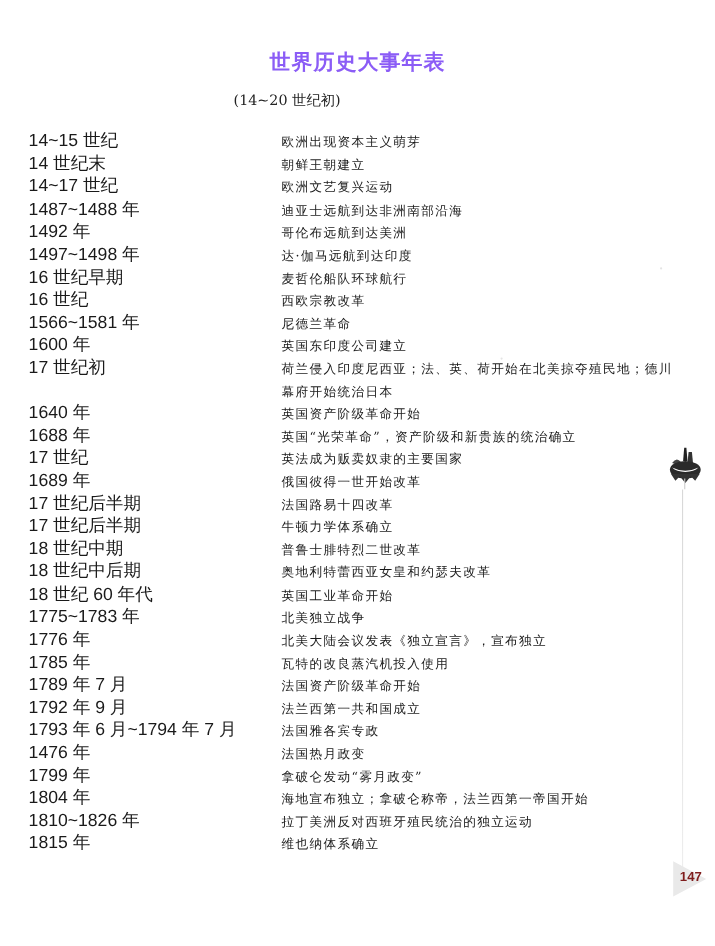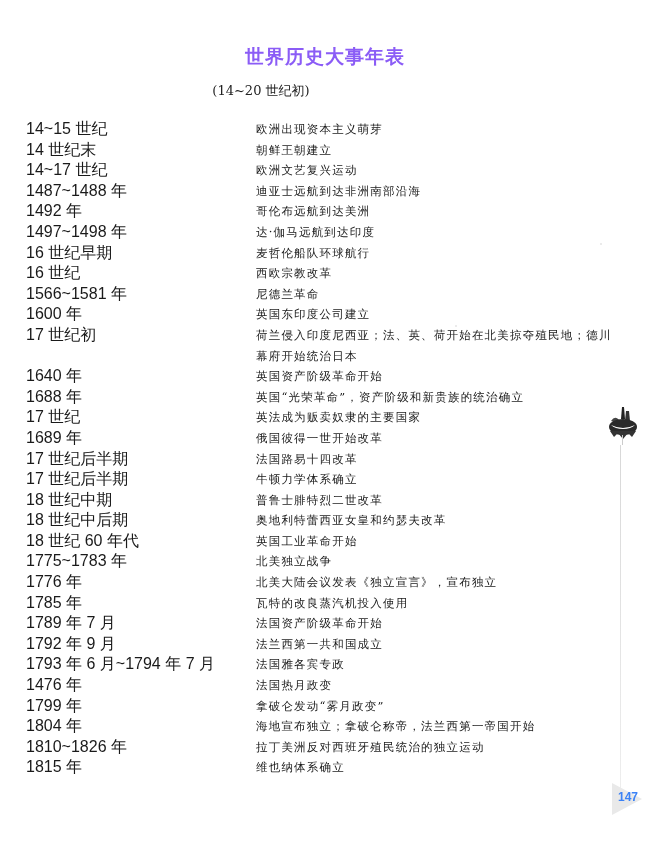--- a/index.html
+++ b/index.html
@@ -93,21 +93,21 @@
       border-bottom: 16px solid transparent;
       border-left: 30px solid #e9e9e9;
     }
     .page-number {
       position: absolute;
       left: 6px;
       top: 7px;
       font-family: "Liberation Sans", "DejaVu Sans", sans-serif;
       font-weight: bold;
       font-size: 12px;
-      color: #3b82f6;
+      color: #7f1d1d;
     }
     .scan-speck {
       position: absolute;
       width: 2px;
       height: 2px;
       background: #e4e4e4;
       border-radius: 1px;
     }
   </style>
 </head>

